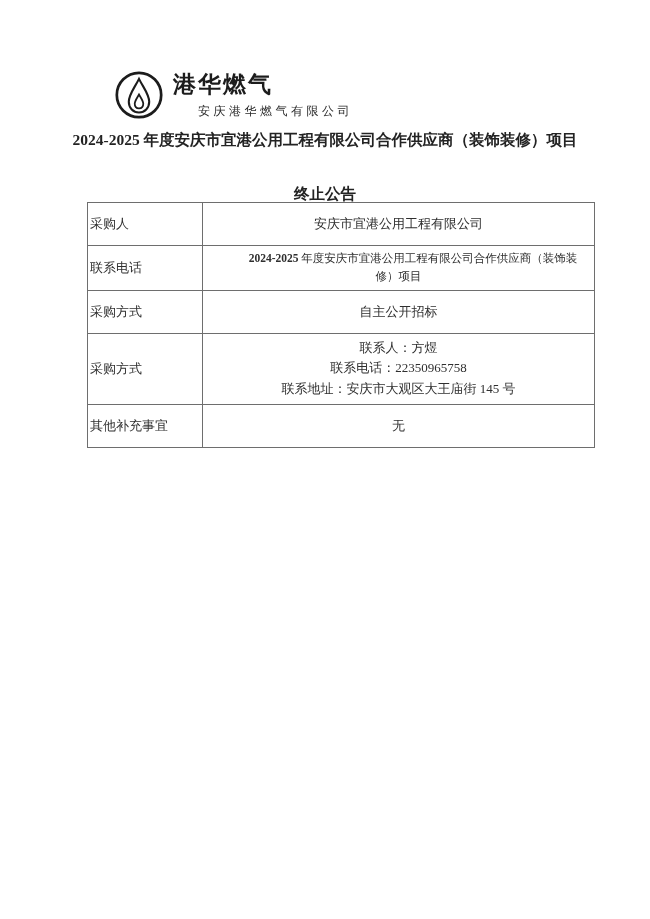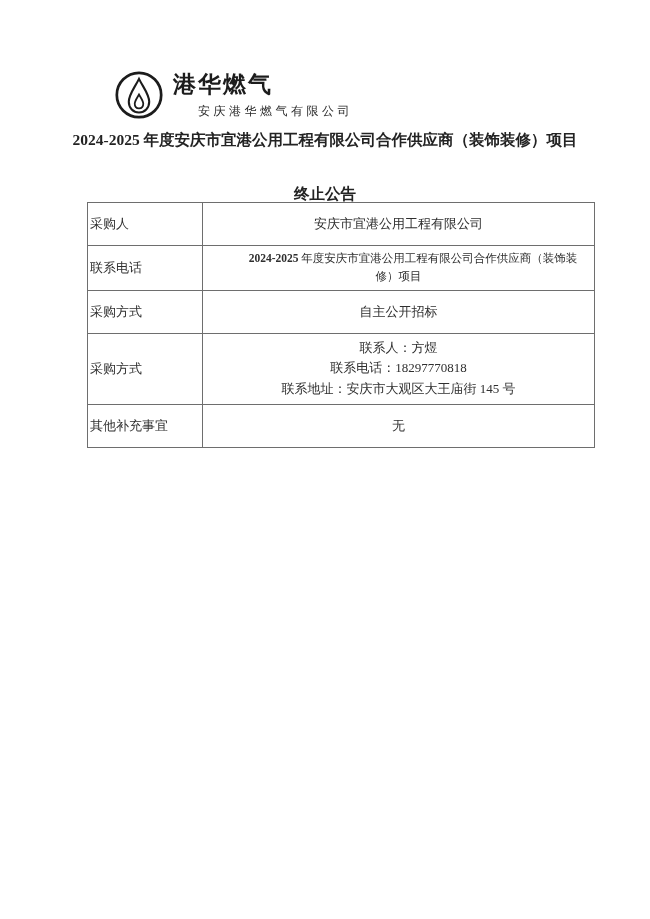--- a/index.html
+++ b/index.html
@@ -80,21 +80,21 @@
         <td class="val val-small"><span class="num-bold">2024-2025</span><span> 年度安庆市宜港公用工程有限公司合作供应商（装饰装修）项目</span></td>
       </tr>
       <tr class="r4">
         <td class="lbl">采购方式</td>
         <td class="val">自主公开招标</td>
       </tr>
       <tr class="r6">
         <td class="lbl">采购方式</td>
         <td class="val">
           <div class="contact-line">联系人：方煜</div>
-          <div class="contact-line">联系电话：18297770818</div>
+          <div class="contact-line">联系电话：22350965758</div>
           <div class="contact-line">联系地址：安庆市大观区大王庙街 145 号</div>
         </td>
       </tr>
       <tr class="r7">
         <td class="lbl">其他补充事宜</td>
         <td class="val">无</td>
       </tr>
     </tbody>
   </table>
 

